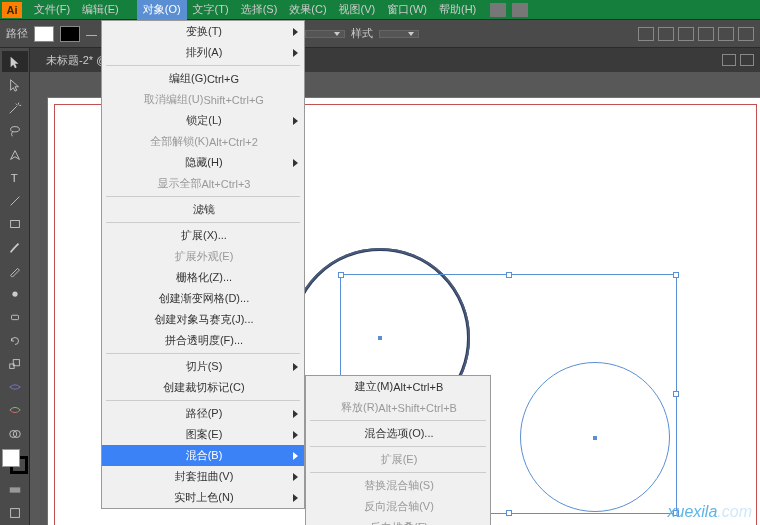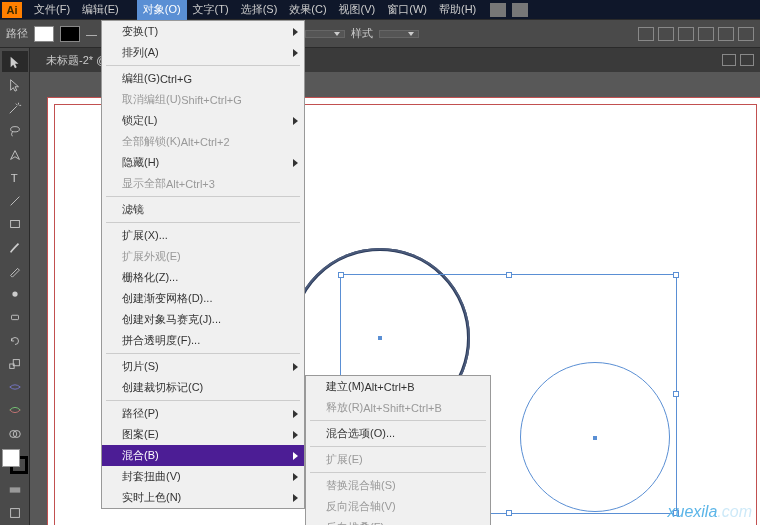--- a/index.html
+++ b/index.html
@@ -1,17 +1,17 @@
 <!DOCTYPE html>
 <html><head>
 <meta charset="utf-8">
 <style>
 * { margin: 0; padding: 0; box-sizing: border-box; font-family: "Microsoft YaHei", sans-serif; }
 body { width: 760px; height: 525px; background: #4a4a4a; overflow: hidden; font-size: 11px; color: #ccc; position: relative; }
-.top-menu { height: 20px; background: #0f172a; display: flex; align-items: center; padding-left: 2px; border-bottom: 1px solid #2a2a2a; }
+.top-menu { height: 20px; background: #15803d; display: flex; align-items: center; padding-left: 2px; border-bottom: 1px solid #2a2a2a; }
 .ai-logo { width: 20px; height: 16px; background: #ff7f00; color: #3a2a00; font-weight: bold; font-size: 11px; display: flex; align-items: center; justify-content: center; margin-right: 6px; }
 .menu-item { padding: 16px 6px; cursor: pointer; }
 .menu-item.active { background: #5a8fd4; color: #fff; margin-left: 12px; }
 .top-icons { margin-left: 8px; display: flex; gap: 6px; }
 .top-icon { width: 16px; height: 14px; background: #777; }
 .toolbar2 { height: 28px; background: #4a4a4a; display: flex; align-items: center; padding: 0 6px; gap: 6px; border-bottom: 1px solid #2a2a2a; }
 .label-text { font-size: 11px; color: #ccc; }
 .color-swatch { width: 20px; height: 16px; background: #fff; border: 1px solid #888; }
 .color-swatch.black { background: #000; }
 .dropdown { background: #555; border: 1px solid #666; padding: 1px 4px; display: flex; align-items: center; gap: 2px; min-width: 40px; font-size: 10px; }
@@ -30,22 +30,22 @@
 .stroke-box { position: absolute; bottom: 0; right: 0; width: 18px; height: 18px; background: #4a4a4a; border: 3px solid #000; }
 .canvas-area { flex: 1; background: #585858; position: relative; overflow: hidden; }
 .tab-bar { height: 24px; background: #3a3a3a; display: flex; align-items: center; padding-left: 10px; gap: 8px; }
 .tab { padding: 3px 6px; font-size: 11px; color: #ccc; }
 .tab-close { color: #999; cursor: pointer; }
 .tab-icons { margin-left: auto; display: flex; gap: 4px; margin-right: 6px; }
 .tib { width: 14px; height: 12px; border: 1px solid #888; }
 .artboard { position: absolute; top: 50px; left: 18px; width: 715px; height: 480px; background: #fff; box-shadow: 0 0 0 1px #c25050; }
 .artboard::before { content: ''; position: absolute; inset: 6px; border: 1px solid #c25050; }
 .dropdown-menu { position: absolute; top: 20px; left: 101px; width: 204px; background: #f0f0f0; border: 1px solid #999; color: #333; font-size: 11px; z-index: 100; }
-.dm-item { display: flex; align-items: center; justify-content: flex-start; padding: 3px 18px 3px 20px; cursor: pointer; position: relative; }
-.dm-item:hover, .dm-item.hover { background: #4c1d95; color: #fff; }
+.dm-item { display: flex; align-items: center; justify-content: center; padding: 3px 18px 3px 20px; cursor: pointer; position: relative; }
+.dm-item:hover, .dm-item.hover { background: #3b82f6; color: #fff; }
 .dm-item.disabled { color: #999; }
 .dm-arrow::after { content: ''; position: absolute; right: 6px; top: 50%; transform: translateY(-50%); width: 0; height: 0; border-top: 4px solid transparent; border-bottom: 4px solid transparent; border-left: 5px solid #333; }
 .dm-item.hover.dm-arrow::after { border-left-color: #fff; }
 .dm-sep { height: 1px; background: #ccc; margin: 2px 4px; }
 .submenu { position: absolute; top: 375px; left: 305px; width: 186px; background: #f0f0f0; border: 1px solid #999; color: #333; font-size: 11px; z-index: 101; }
 .watermark { position: absolute; right: 8px; bottom: 4px; font-size: 16px; color: #5bb5e8; font-style: italic; z-index: 200; }
 .watermark .faded { color: rgba(91,181,232,0.3); }
 .selection-box { position: absolute; border: 1px solid #5a8fd4; }
 .handle { position: absolute; width: 6px; height: 6px; background: #fff; border: 1px solid #5a8fd4; }
 .circle1 { position: absolute; top: 200px; left: 260px; width: 180px; height: 180px; border: 3px solid #2a3a5a; border-radius: 50%; }

